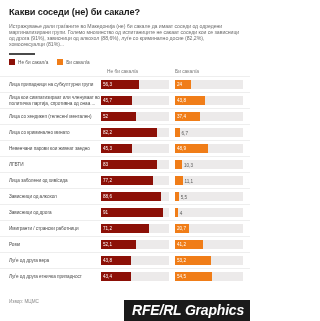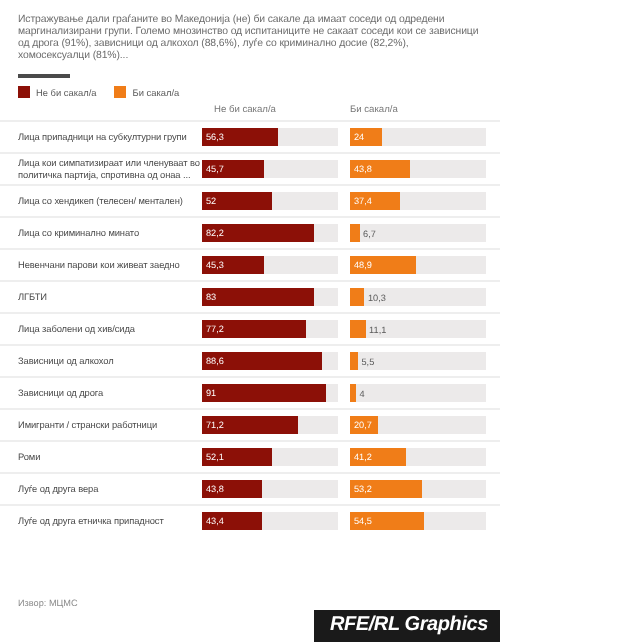--- a/index.html
+++ b/index.html
@@ -158,21 +158,21 @@
     top: 4px;
     font-size: 4.6px;
     color: #8a8a8a;
   }
   .brand {
     position: absolute;
     right: 0;
     bottom: 0;
     background: #1a1a1a;
     color: #ffffff;
-    font-size: 10px;
+    font-size: 14px;
     font-weight: bold;
     font-style: italic;
     padding: 2px 6px 3px 8px;
     letter-spacing: -0.2px;
   }
   .brand-flame {
     position: absolute;
     right: 8px;
     bottom: 15px;
     width: 0;
@@ -187,20 +187,21 @@
     height: 1px;
     background: #d9d9d9;
   }
 </style>
 </head>
 <body>
 
 <div class="infographic">
 
   <div class="header">
+    <div class="chart-title">Какви соседи (не) би сакале?</div>
     <div class="chart-subtitle">Истражување дали граѓаните во Македонија (не) би сакале да имаат соседи од одредени маргинализирани групи. Големо мнозинство од испитаниците не сакаат соседи кои се зависници од дрога (91%), зависници од алкохол (88,6%), луѓе со криминално досие (82,2%), хомосексуалци (81%)...</div>
   </div>
 
   <div class="rule"></div>
 
   <div class="legend">
     <div class="legend-item">
       <span class="legend-swatch" style="background:#8c1007"></span>
       <span class="legend-label">Не би сакал/а</span>
     </div>

